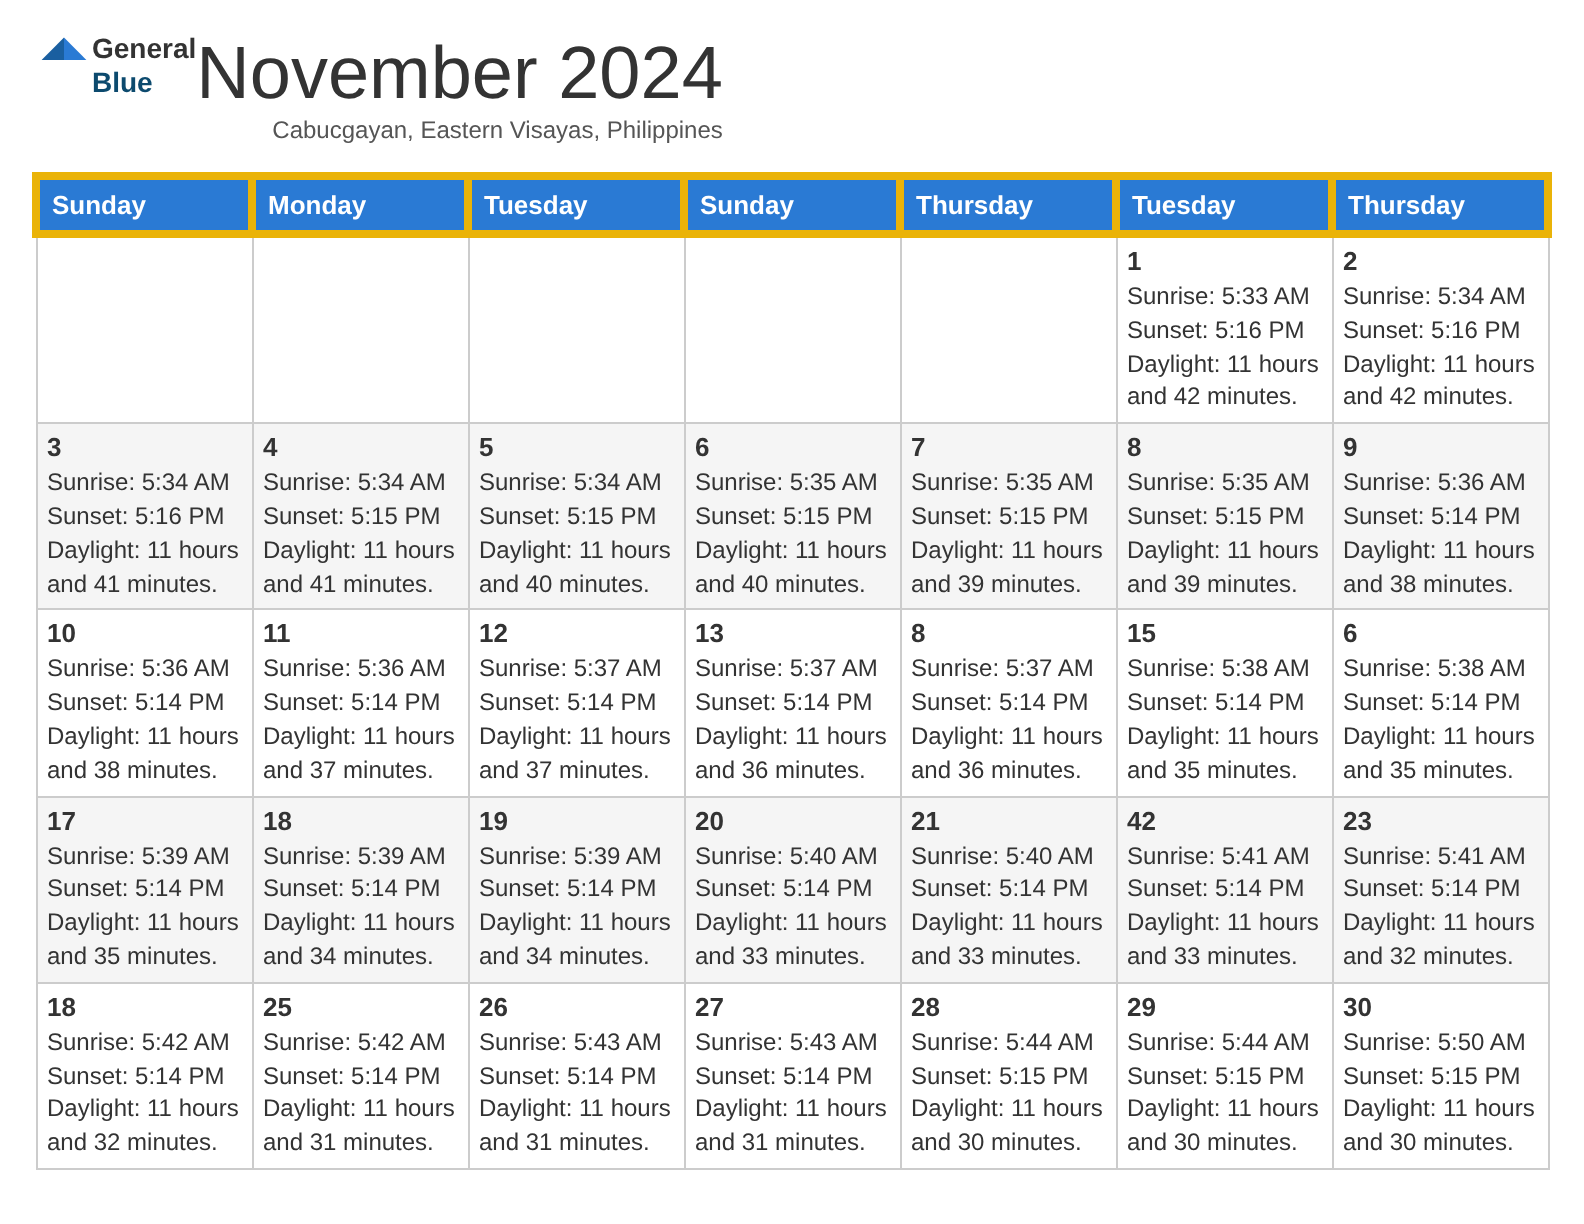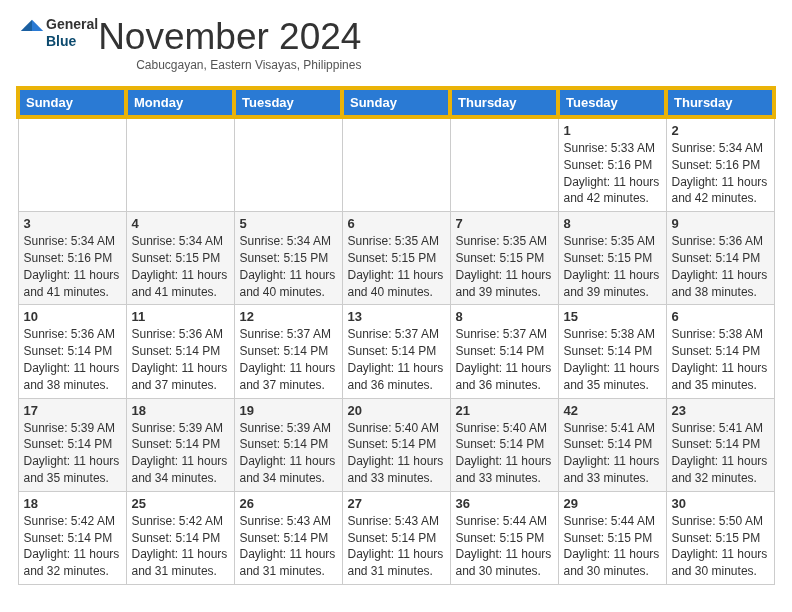--- a/index.html
+++ b/index.html
@@ -291,21 +291,21 @@
 Sunset: 5:14 PM
 Daylight: 11 hours and 31 minutes.</div>
         </td>
         <td>
           <span class="day-number">27</span>
           <div class="day-info" style="white-space: pre-line;">Sunrise: 5:43 AM
 Sunset: 5:14 PM
 Daylight: 11 hours and 31 minutes.</div>
         </td>
         <td>
-          <span class="day-number">36</span>
+          <span class="day-number">28</span>
           <div class="day-info" style="white-space: pre-line;">Sunrise: 5:44 AM
 Sunset: 5:15 PM
 Daylight: 11 hours and 30 minutes.</div>
         </td>
         <td>
           <span class="day-number">29</span>
           <div class="day-info" style="white-space: pre-line;">Sunrise: 5:44 AM
 Sunset: 5:15 PM
 Daylight: 11 hours and 30 minutes.</div>
         </td>

